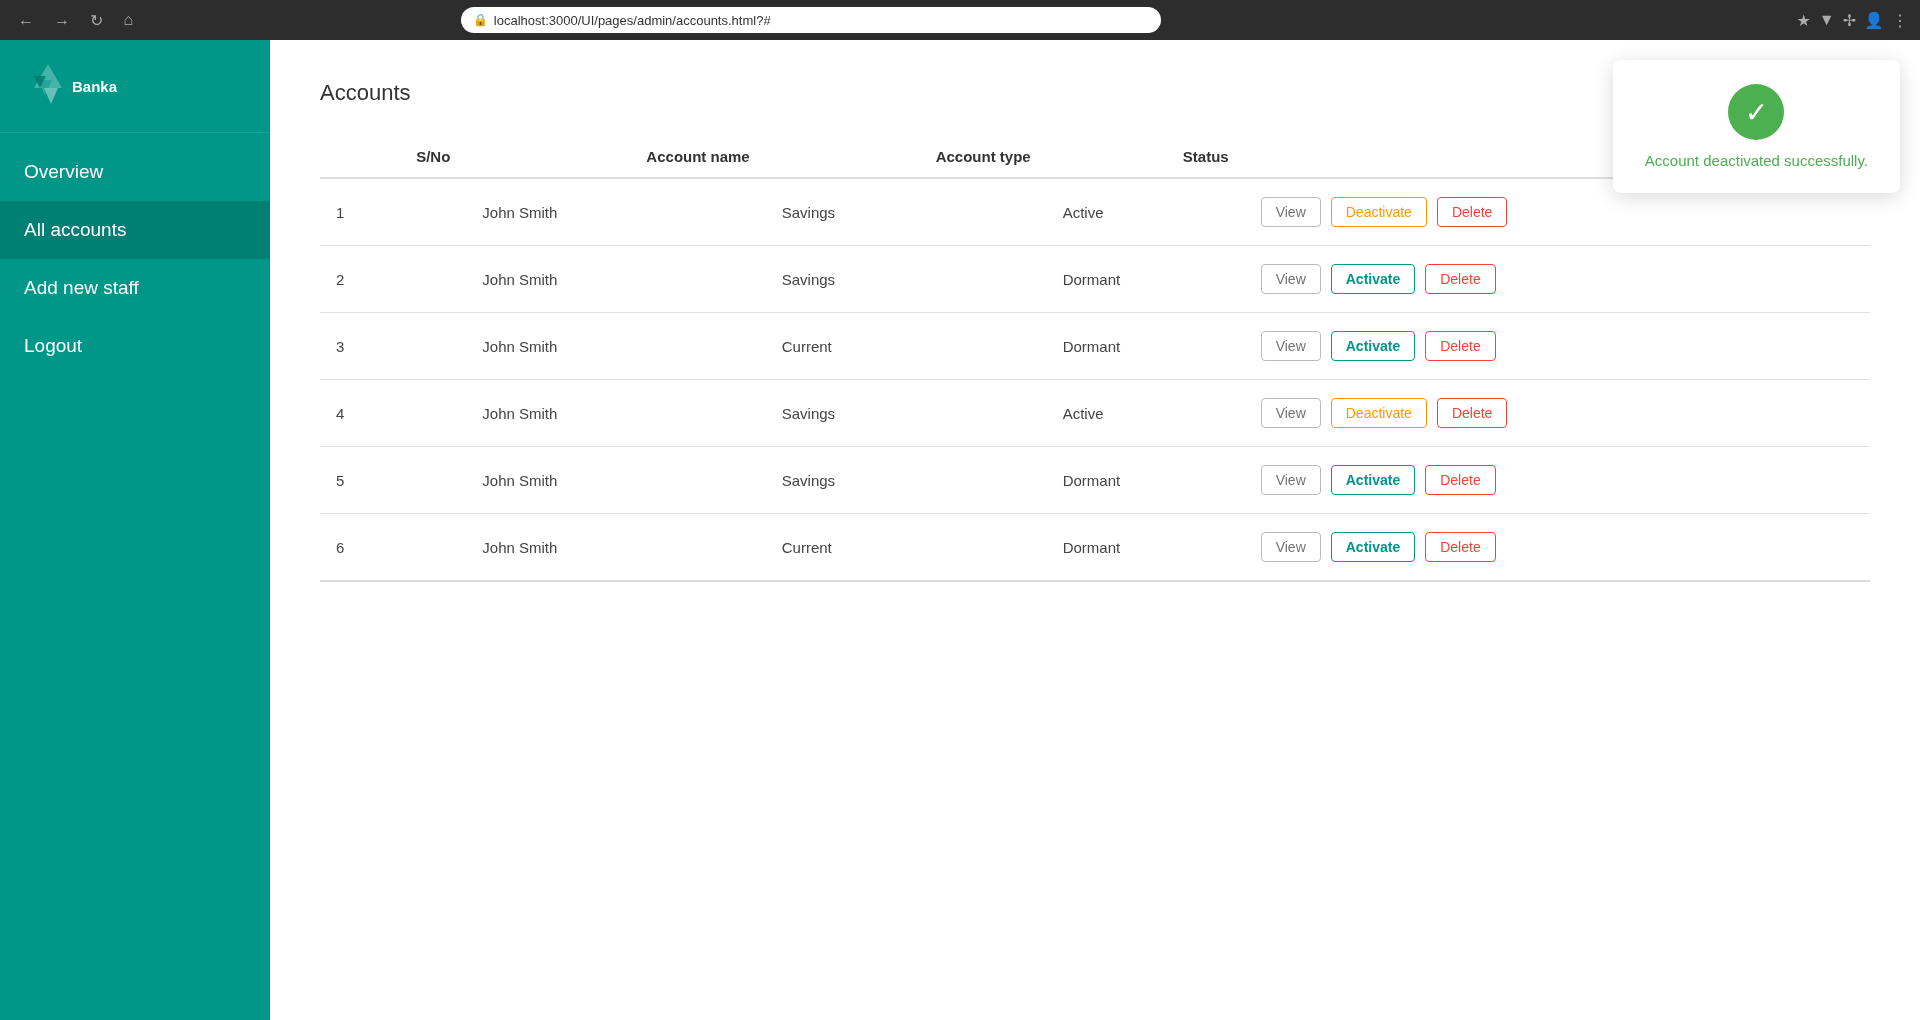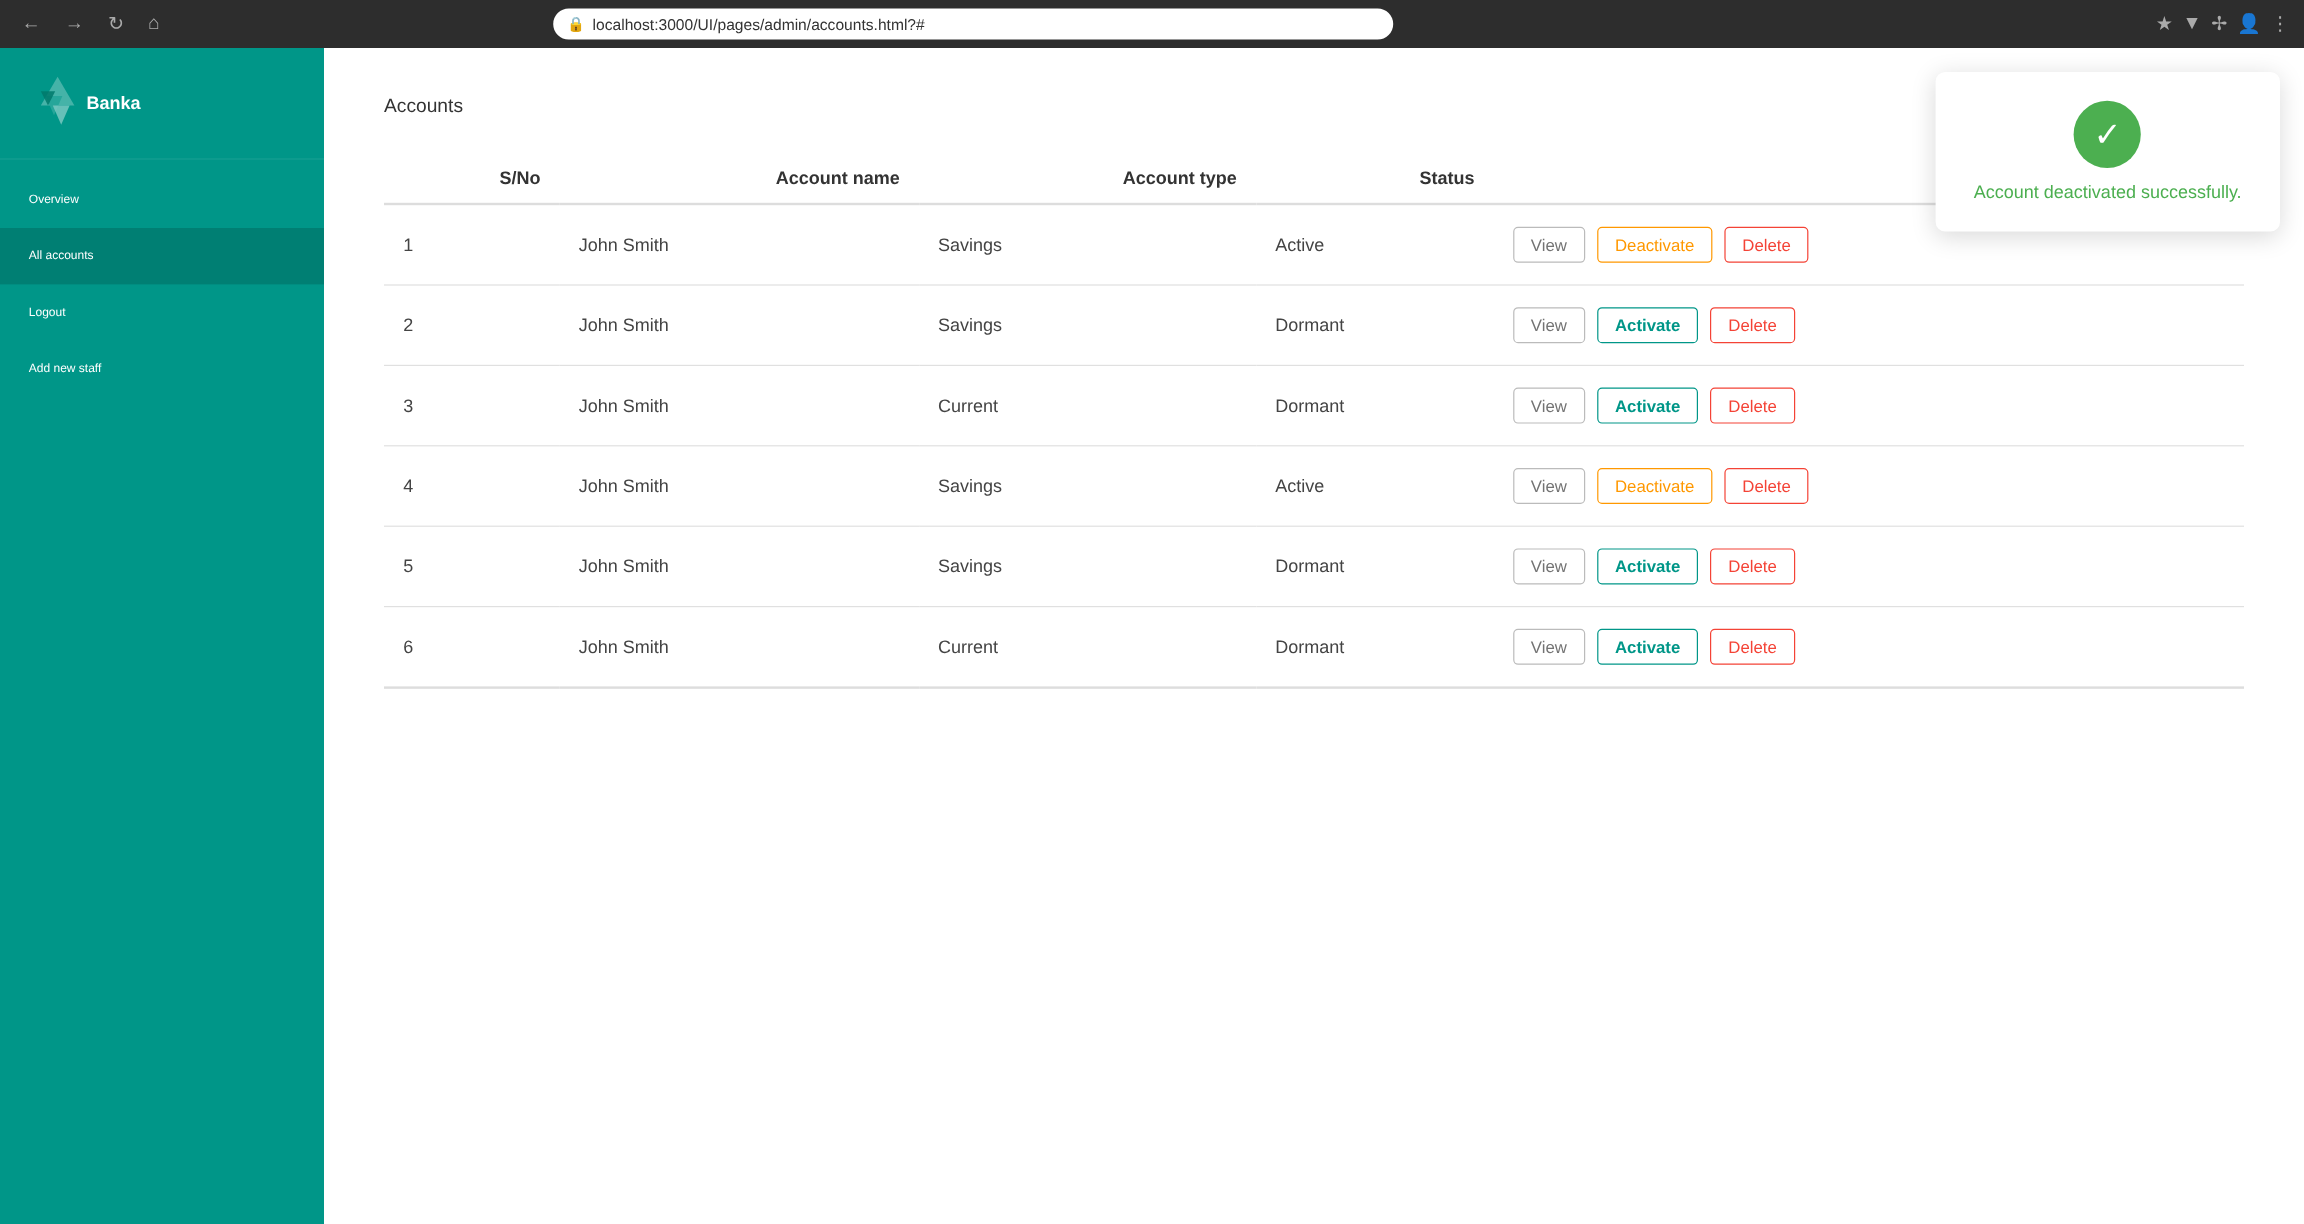--- a/index.html
+++ b/index.html
@@ -73,21 +73,21 @@
       font-weight: bold;
     }
     .sidebar-nav {
       display: flex;
       flex-direction: column;
       margin-top: 10px;
     }
     .sidebar-item {
       padding: 18px 24px;
       color: #fff;
-      font-size: 10px;
+      font-size: 19px;
       cursor: pointer;
       transition: background 0.15s;
     }
     .sidebar-item.active { background: rgba(0,0,0,0.15); }
 
     
     .main-content {
       flex: 1;
       background: #fff;
       display: flex;
@@ -124,21 +124,21 @@
       font-size: 28px;
     }
     .success-message {
       color: #4caf50;
       font-size: 15px;
       text-align: right;
     }
 
     
     .page-title {
-      font-size: 16px;
+      font-size: 22px;
       font-weight: 400;
       color: #333;
       margin-bottom: 30px;
     }
 
     
     .accounts-table {
       width: 100%;
       border-collapse: collapse;
     }
@@ -229,24 +229,24 @@
       <span class="logo-text">Banka</span>
     </div>
     <nav class="sidebar-nav">
       <div class="sidebar-item">
         <span>Overview</span>
       </div>
       <div class="sidebar-item active">
         <span>All accounts</span>
       </div>
       <div class="sidebar-item">
-        <span>Logout</span>
+        <span>Add new staff</span>
       </div>
       <div class="sidebar-item">
-        <span>Add new staff</span>
+        <span>Logout</span>
       </div>
     </nav>
   </div>
 
   <div class="main-content">
 
     <div class="success-notification">
       <div class="success-circle">✓</div>
       <span class="success-message">Account deactivated successfully.</span>
     </div>

